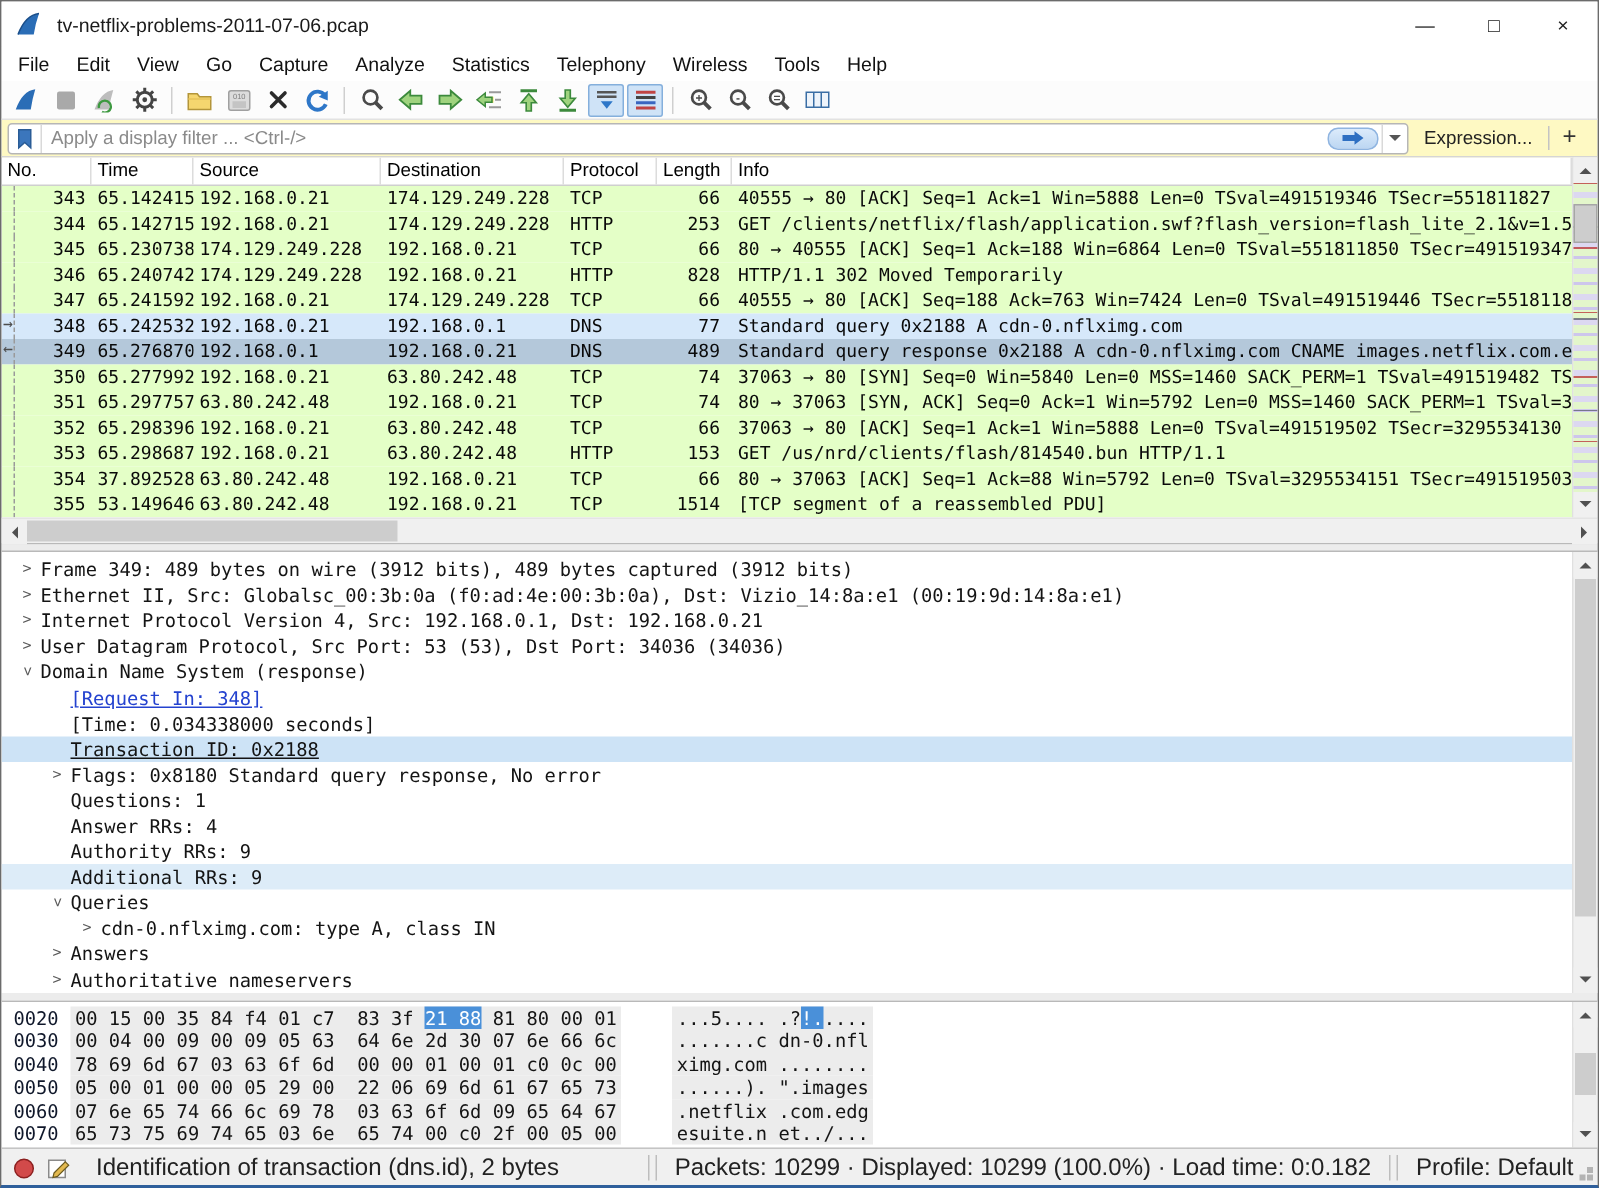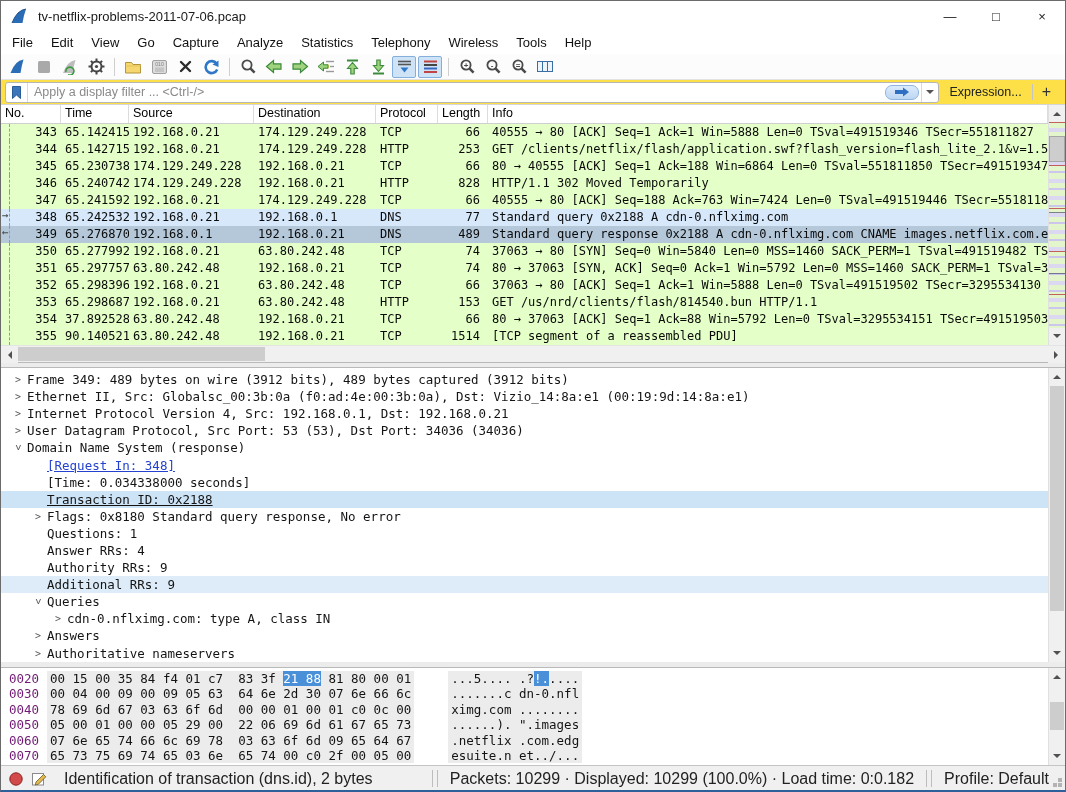--- a/index.html
+++ b/index.html
@@ -21,21 +21,21 @@
 
   
   .toolbar{ height:26px; display:flex; align-items:center; padding-left:4px; background:#fcfcfc;
             border-bottom:1px solid #e2e2e2; flex:0 0 auto;}
   .tbi{ width:24px; height:22px; display:inline-flex; align-items:center; justify-content:center;
         margin:0 1px; border:1px solid transparent; border-radius:2px; }
   .tbi.toggled{ background:var(--accent-toggle); border-color:#84afdc; }
   .tb-sep{ width:1px; height:18px; background:#cfcfcf; margin:0 5px; }
 
   
-  .filterbar{ height:25px; background:#fde047; display:flex; align-items:center; padding:0 4px;
+  .filterbar{ height:25px; background:#fef9c3; display:flex; align-items:center; padding:0 4px;
               border-bottom:1px solid #d5d5d5; flex:0 0 auto;}
   .filter-box{ flex:1; height:21px; background:#fff; border:1px solid #b6b6b6; border-radius:3px;
                display:flex; align-items:center; overflow:hidden; }
   .bookmark-btn{ width:22px; height:100%; display:flex; align-items:center; justify-content:center;
                  border-right:1px solid #d9d9d9; }
   .filter-input{ flex:1; border:none; outline:none; font-size:12.5px; color:#222; padding:0 6px;
                  font-family:"Liberation Sans","DejaVu Sans",sans-serif; background:transparent;}
   .filter-input::placeholder{ color:#8a8a8a; }
   .apply-pill{ width:34px; height:15px; margin-right:2px; background:linear-gradient(#dcebfb,#bcd6f2);
                border:1px solid #8fb4e0; border-radius:7px; display:flex; align-items:center; justify-content:center; }
@@ -98,21 +98,21 @@
   .drow.hl2{ background:var(--field-rel); }
   .exp{ width:18px; flex:0 0 auto; text-align:center; color:#5a5a5a; font-size:10px; display:inline-block; }
   .exp.open{ transform:rotate(90deg); }
   .dtext.link{ color:#2442cf; text-decoration:underline; }
 
   
   .hexpane{ height:98px; display:flex; flex:0 0 auto; background:#fff; border-top:1px solid #b9b9b9; }
   .hex-main{ flex:1; padding:3px 0 0 8px; overflow:hidden;
       font-family:"DejaVu Sans Mono","Liberation Mono",monospace; font-size:12.5px; color:#141414; }
   .hrow{ height:15.4px; white-space:pre; display:flex; }
-  .hoff{ width:38px; color:#701a75; flex:0 0 auto; }
+  .hoff{ width:38px; color:#0f172a; flex:0 0 auto; }
   .hhex{ background:#ececec; padding:0 3px; margin-left:0; }
   .hasc{ background:#ececec; padding:0 3px; margin-left:34px; }
   .bsel{ background:var(--sel-blue); color:#fff; }
 
   
   .statusbar{ height:26px; background:#f0f0f0; border-top:1px solid #c4c4c4; display:flex; align-items:center;
               font-size:16px; color:#222; flex:1 0 auto; position:relative;}
   .status-icon{ margin-left:7px; display:flex; }
   .status-left-text{ margin-left:16px; }
   .sb-right{ margin-left:auto; display:flex; align-items:center; height:100%; }
@@ -343,21 +343,21 @@
             <div class="prow c-green"><div class="col-no">345</div><div class="col-time">65.230738</div><div class="col-src">174.129.249.228</div><div class="col-dst">192.168.0.21</div><div class="col-proto">TCP</div><div class="col-len">66</div><div class="col-info">80 → 40555 [ACK] Seq=1 Ack=188 Win=6864 Len=0 TSval=551811850 TSecr=491519347</div></div>
             <div class="prow c-green"><div class="col-no">346</div><div class="col-time">65.240742</div><div class="col-src">174.129.249.228</div><div class="col-dst">192.168.0.21</div><div class="col-proto">HTTP</div><div class="col-len">828</div><div class="col-info">HTTP/1.1 302 Moved Temporarily</div></div>
             <div class="prow c-green"><div class="col-no">347</div><div class="col-time">65.241592</div><div class="col-src">192.168.0.21</div><div class="col-dst">174.129.249.228</div><div class="col-proto">TCP</div><div class="col-len">66</div><div class="col-info">40555 → 80 [ACK] Seq=188 Ack=763 Win=7424 Len=0 TSval=491519446 TSecr=551811852</div></div>
             <div class="prow c-dns"><div class="col-no">348<span class="pmarker">→</span></div><div class="col-time">65.242532</div><div class="col-src">192.168.0.21</div><div class="col-dst">192.168.0.1</div><div class="col-proto">DNS</div><div class="col-len">77</div><div class="col-info">Standard query 0x2188 A cdn-0.nflximg.com</div></div>
             <div class="prow c-sel"><div class="col-no">349<span class="pmarker">←</span></div><div class="col-time">65.276870</div><div class="col-src">192.168.0.1</div><div class="col-dst">192.168.0.21</div><div class="col-proto">DNS</div><div class="col-len">489</div><div class="col-info">Standard query response 0x2188 A cdn-0.nflximg.com CNAME images.netflix.com.edge</div></div>
             <div class="prow c-green"><div class="col-no">350</div><div class="col-time">65.277992</div><div class="col-src">192.168.0.21</div><div class="col-dst">63.80.242.48</div><div class="col-proto">TCP</div><div class="col-len">74</div><div class="col-info">37063 → 80 [SYN] Seq=0 Win=5840 Len=0 MSS=1460 SACK_PERM=1 TSval=491519482 TSec</div></div>
             <div class="prow c-green"><div class="col-no">351</div><div class="col-time">65.297757</div><div class="col-src">63.80.242.48</div><div class="col-dst">192.168.0.21</div><div class="col-proto">TCP</div><div class="col-len">74</div><div class="col-info">80 → 37063 [SYN, ACK] Seq=0 Ack=1 Win=5792 Len=0 MSS=1460 SACK_PERM=1 TSval=3295</div></div>
             <div class="prow c-green"><div class="col-no">352</div><div class="col-time">65.298396</div><div class="col-src">192.168.0.21</div><div class="col-dst">63.80.242.48</div><div class="col-proto">TCP</div><div class="col-len">66</div><div class="col-info">37063 → 80 [ACK] Seq=1 Ack=1 Win=5888 Len=0 TSval=491519502 TSecr=3295534130</div></div>
             <div class="prow c-green"><div class="col-no">353</div><div class="col-time">65.298687</div><div class="col-src">192.168.0.21</div><div class="col-dst">63.80.242.48</div><div class="col-proto">HTTP</div><div class="col-len">153</div><div class="col-info">GET /us/nrd/clients/flash/814540.bun HTTP/1.1</div></div>
             <div class="prow c-green"><div class="col-no">354</div><div class="col-time">37.892528</div><div class="col-src">63.80.242.48</div><div class="col-dst">192.168.0.21</div><div class="col-proto">TCP</div><div class="col-len">66</div><div class="col-info">80 → 37063 [ACK] Seq=1 Ack=88 Win=5792 Len=0 TSval=3295534151 TSecr=491519503</div></div>
-            <div class="prow c-green"><div class="col-no">355</div><div class="col-time">90.140521</div><div class="col-src">63.80.242.48</div><div class="col-dst">192.168.0.21</div><div class="col-proto">TCP</div><div class="col-len">1514</div><div class="col-info">[TCP segment of a reassembled PDU]</div></div>
+            <div class="prow c-green"><div class="col-no">355</div><div class="col-time">53.149646</div><div class="col-src">63.80.242.48</div><div class="col-dst">192.168.0.21</div><div class="col-proto">TCP</div><div class="col-len">1514</div><div class="col-info">[TCP segment of a reassembled PDU]</div></div>
           </div>
       </div>
       <div class="vscroll">
         <div class="sb-btn">
             <span class="tri-up"></span>
           </div>
         <div class="minimap"></div>
         <div class="map-thumb"></div>
         <div class="sb-btn bottom" style="width:100%">
             <span class="tri-down"></span>

